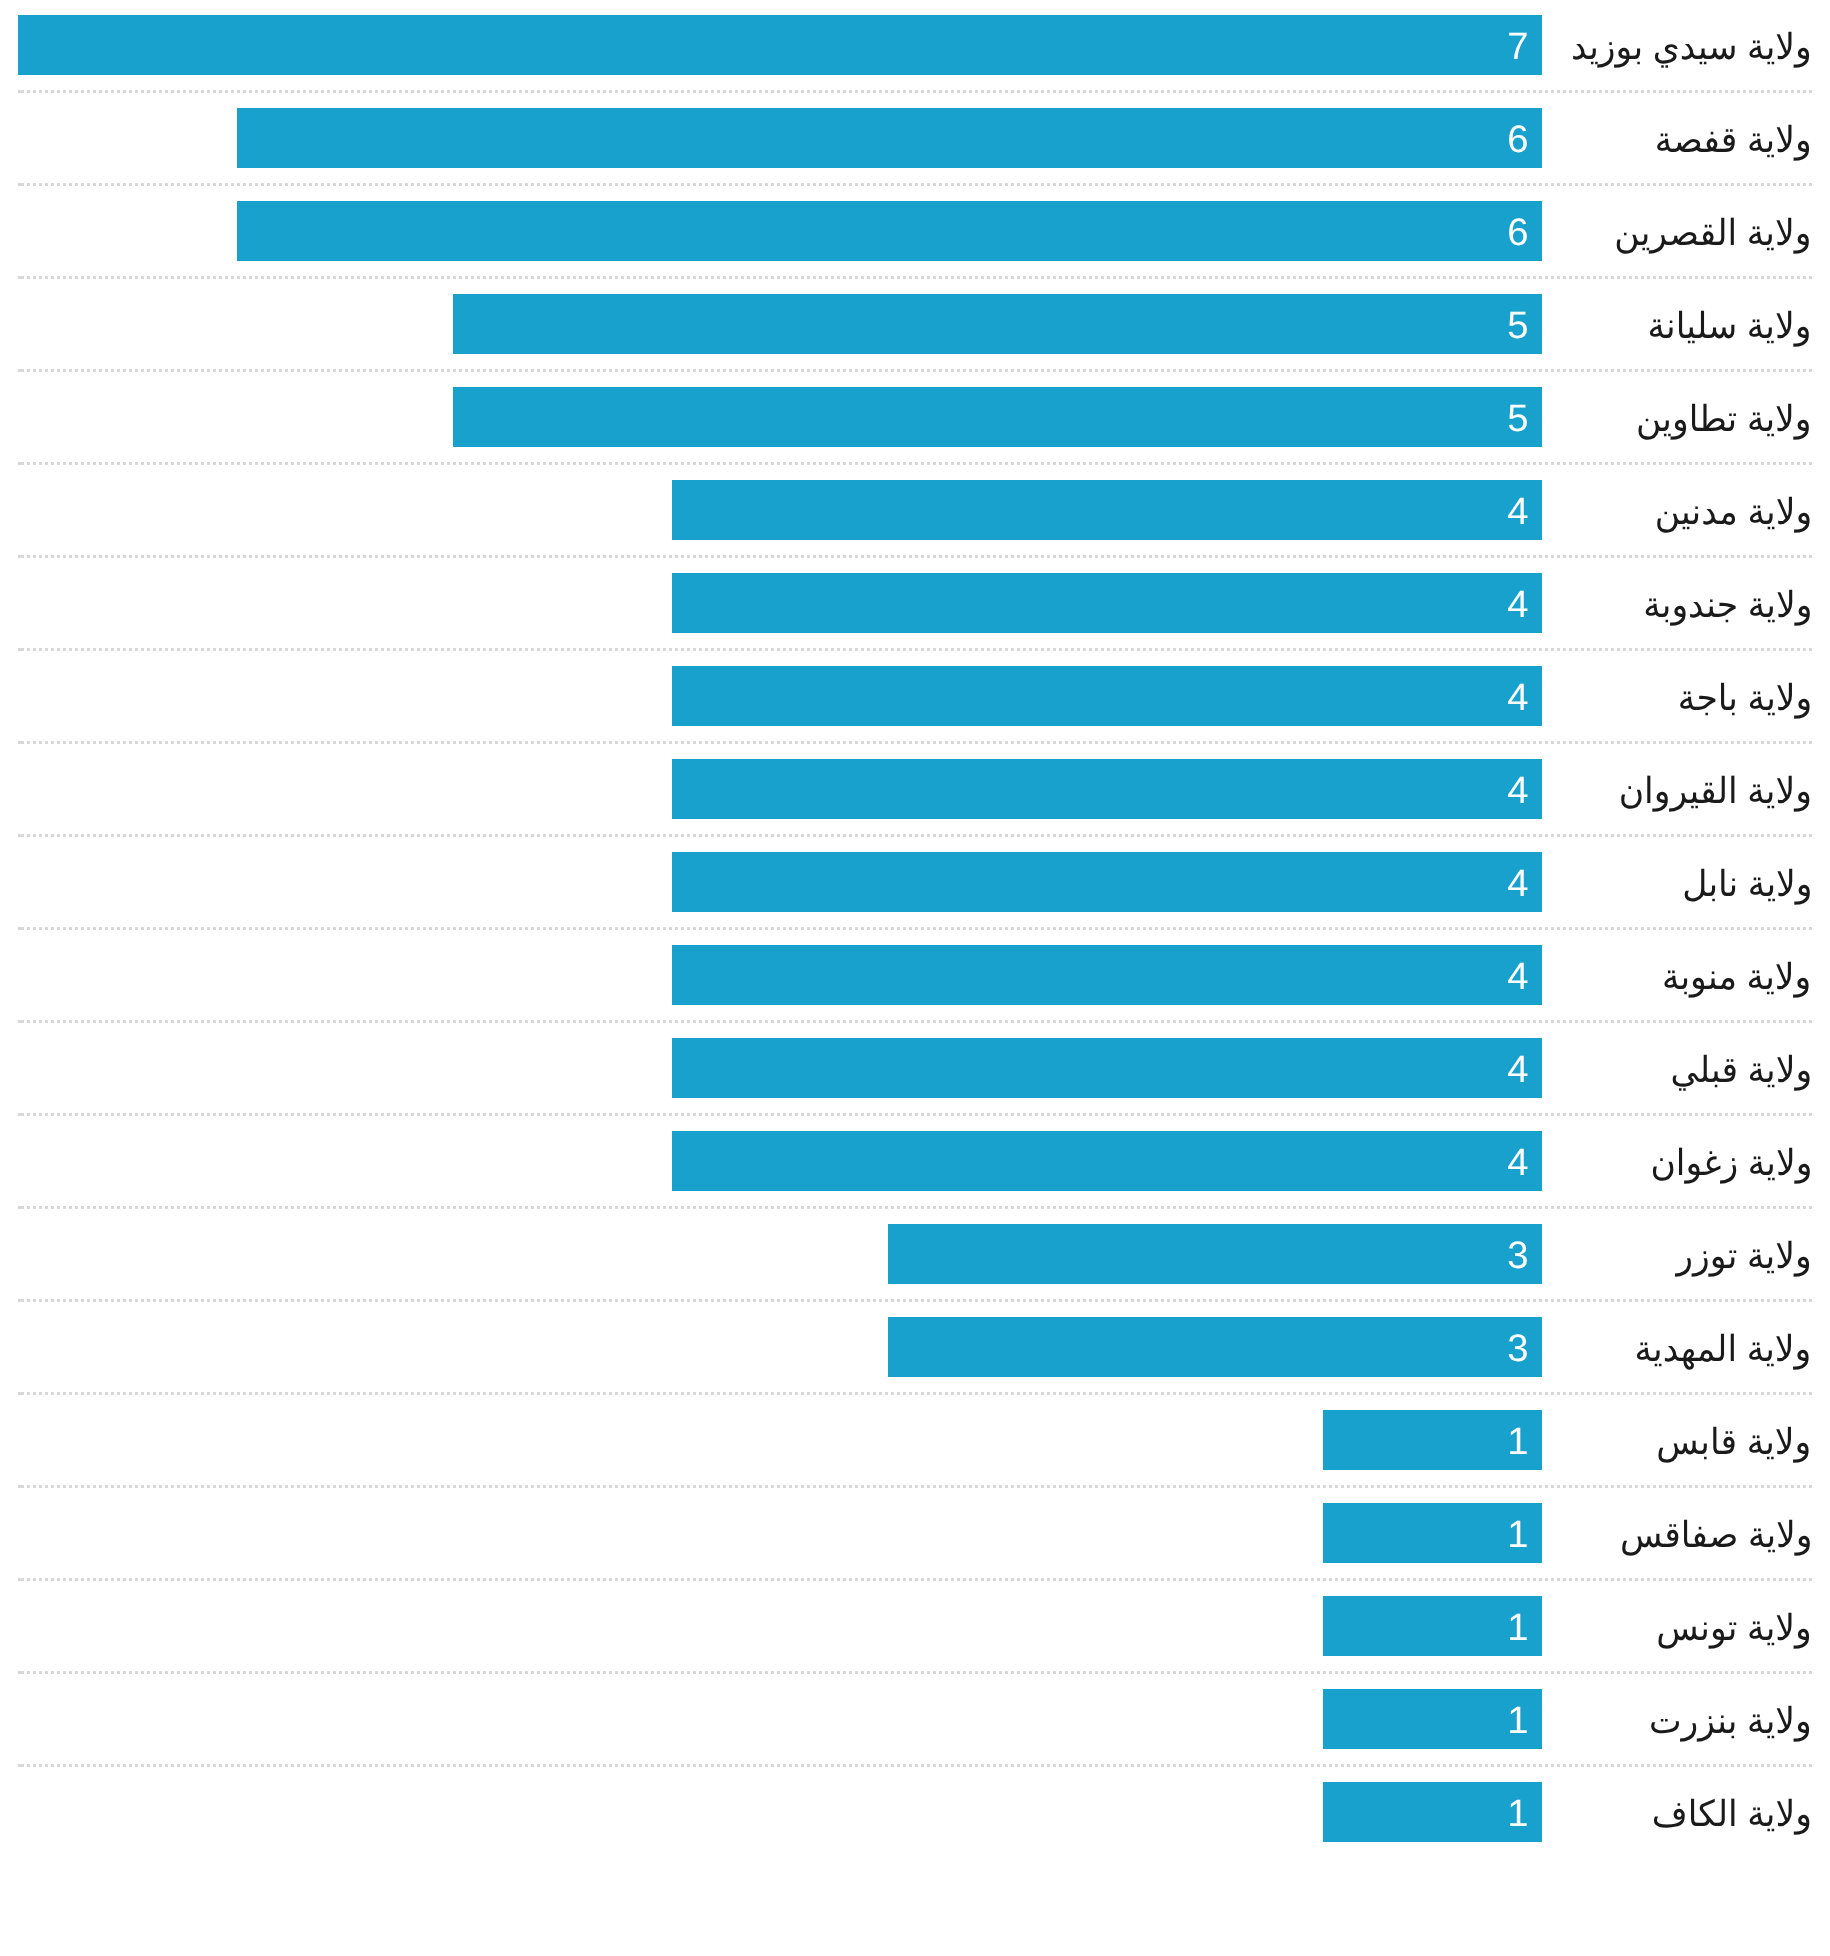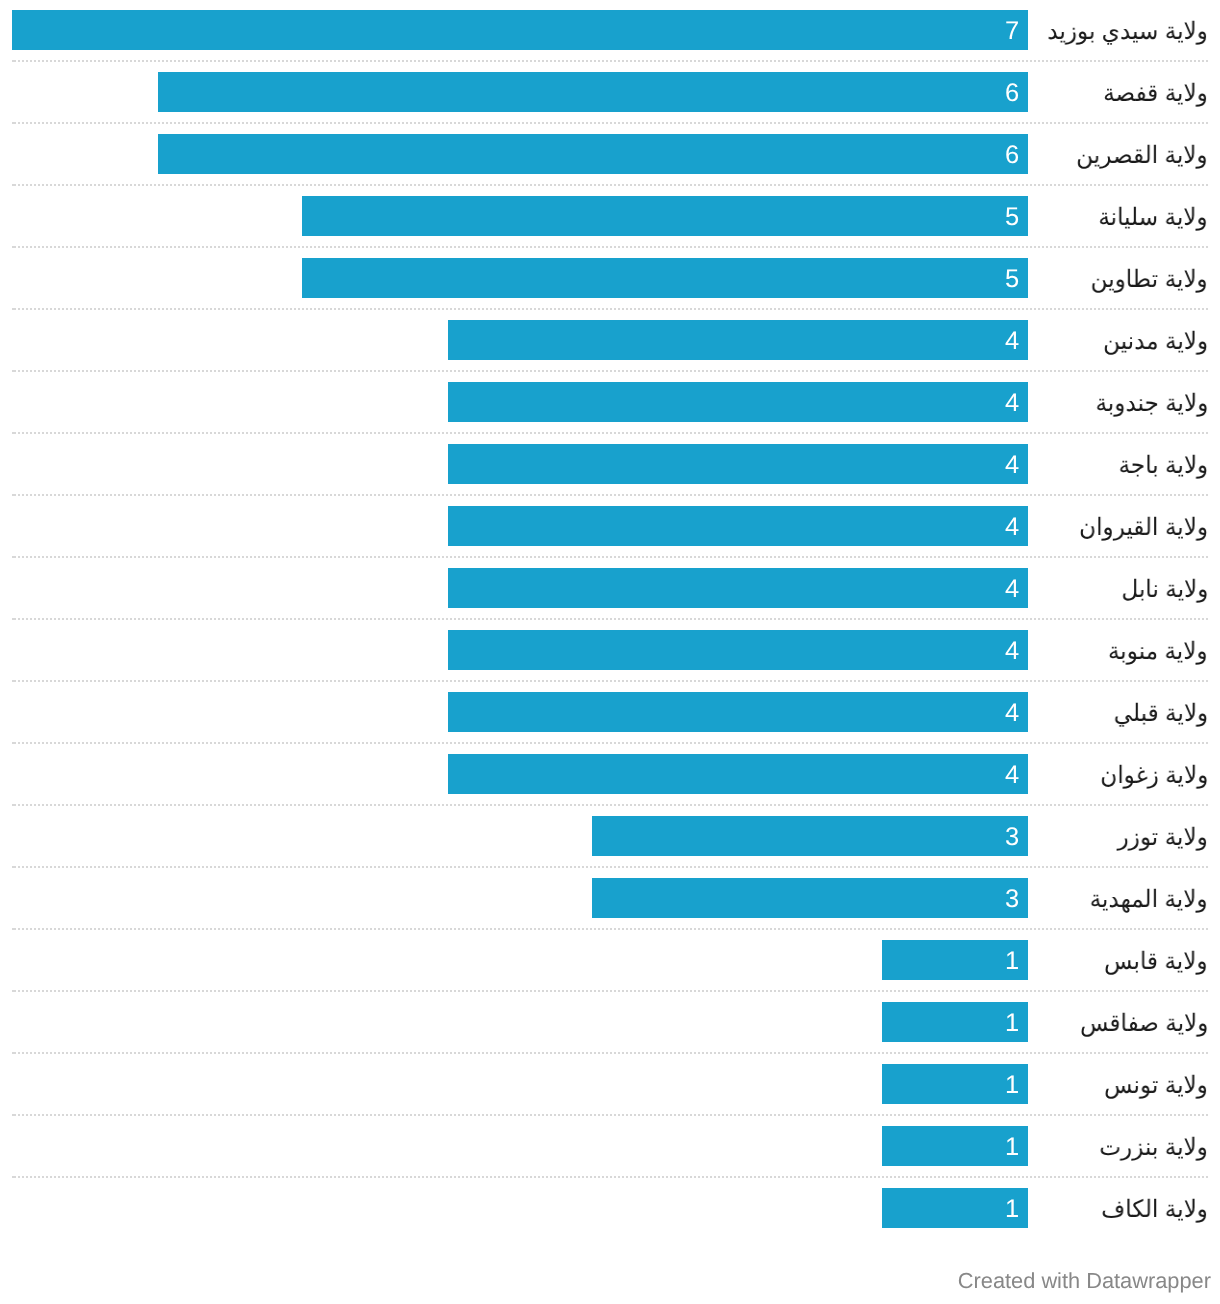--- a/index.html
+++ b/index.html
@@ -217,14 +217,13 @@
     <div class="gridline" style="top: 50.4px; background-image: linear-gradient(90deg, rgb(216, 216, 216) 0px, rgb(216, 216, 216) 4px, rgba(0, 0, 0, 0) 4px), repeating-linear-gradient(90deg, rgb(216, 216, 216) 0px, rgb(216, 216, 216) 2px, rgba(0, 0, 0, 0) 2px, rgba(0, 0, 0, 0) 4px);"></div>
   </div>
       <div class="row" style="top: 1188px;">
     <div class="bar" style="left: 882px; width: 146px; background: rgb(24, 161, 205); height: 40px;"></div>
     <div class="bar-value" style="left: 882px; width: 137.1px; color: rgb(255, 255, 255);">1</div>
     <div class="row-label" style="color: rgb(26, 26, 26);">ولاية الكاف</div>
 
   </div>
     </div>
 
-  <div class="footer">Created with Datawrapper</div>
 </div>
 
 </body></html>

